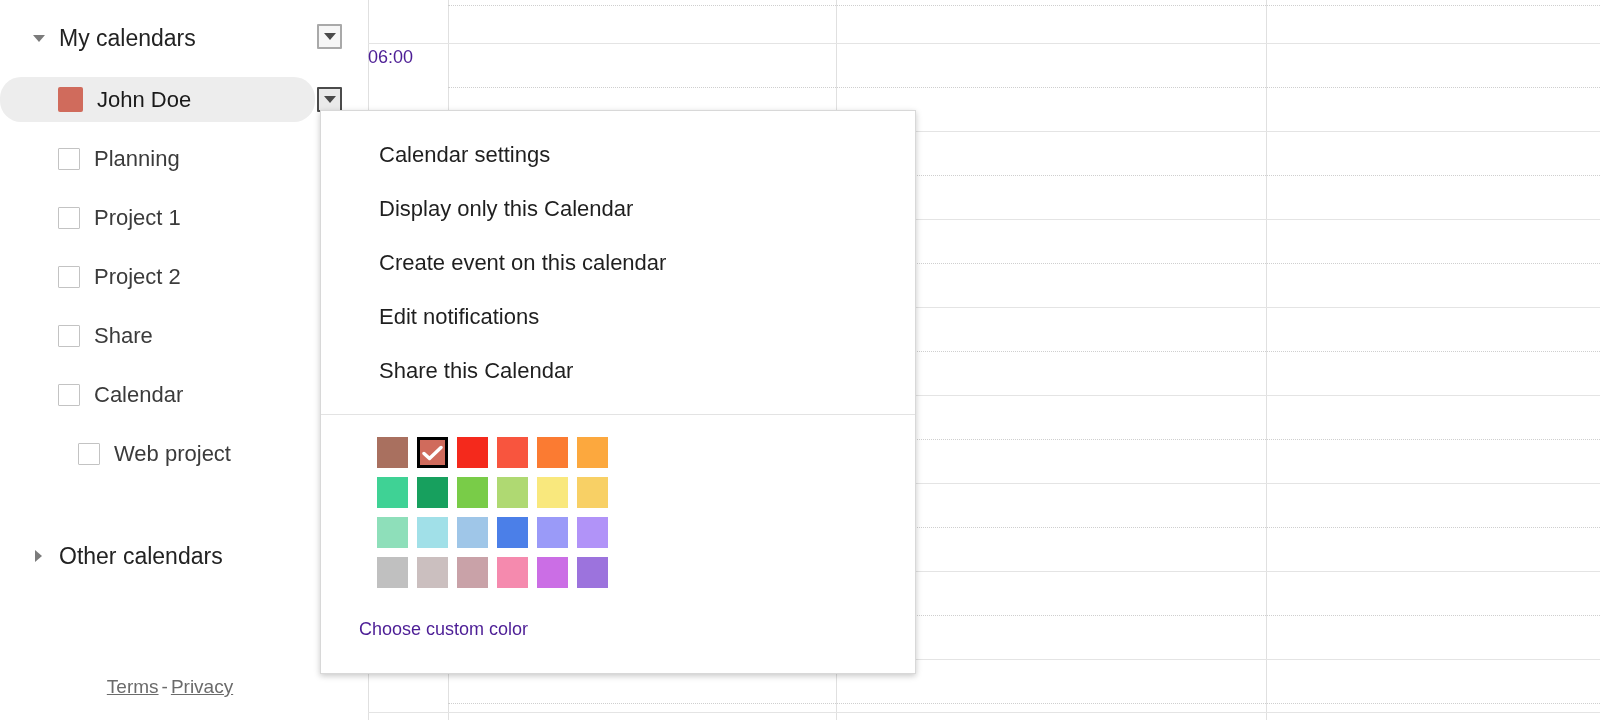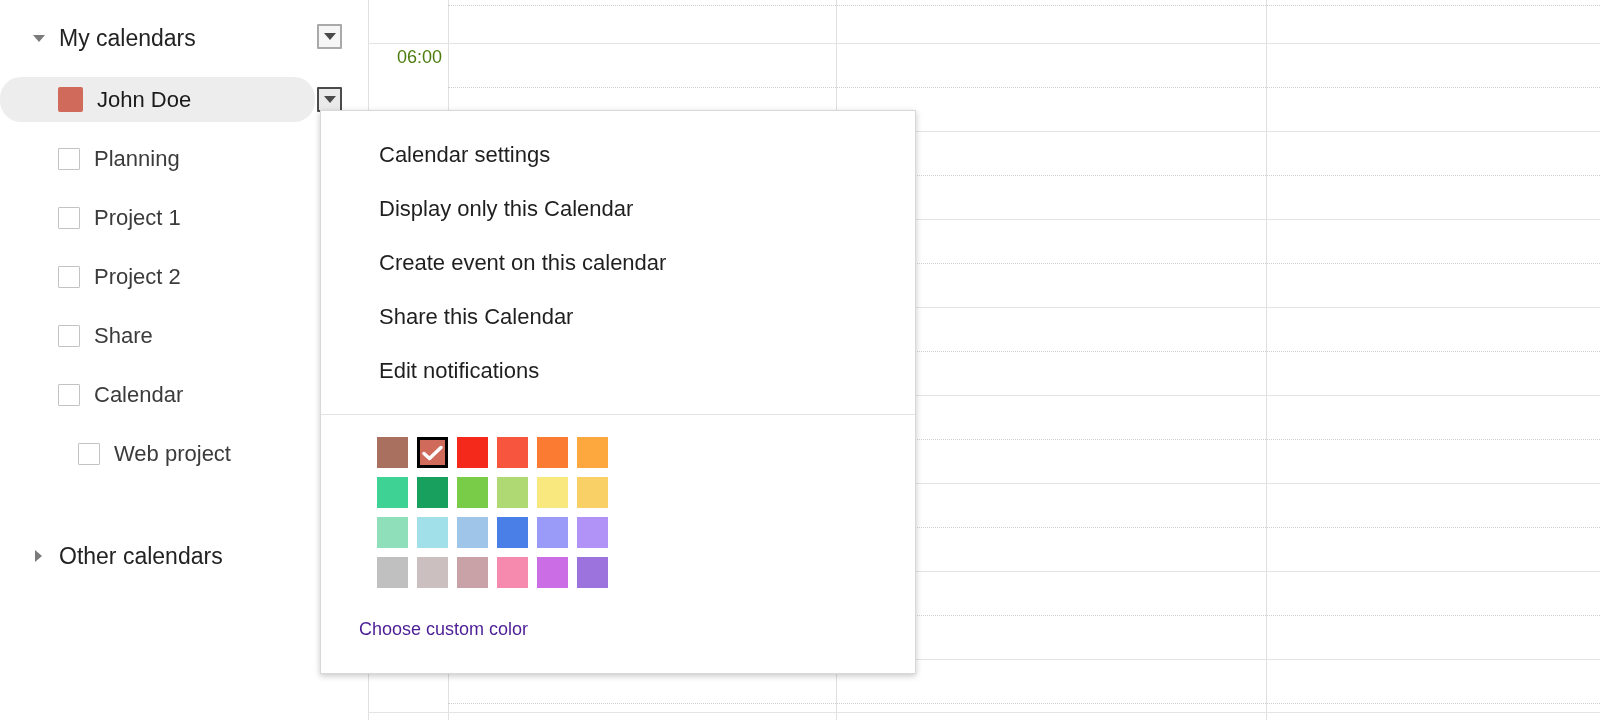--- a/index.html
+++ b/index.html
@@ -45,25 +45,25 @@
   }
   .grid-hline-half {
     position: absolute;
     height: 0;
     border-top: 1px dotted #cfcfcf;
   }
   .time-label {
     position: absolute;
     right: 0;
     width: 74px;
-    text-align: right;
+    text-align: left;
     padding-right: 6px;
     box-sizing: border-box;
     font-size: 18px;
-    color: #4d7c0f;
+    color: #4c1d95;
     font-family: "Liberation Sans", sans-serif;
   }
 
   
   .sidebar {
     position: absolute;
     left: 0;
     top: 0;
     width: 340px;
     height: 720px;
@@ -330,29 +330,32 @@
     <div class="cal-row" style="position:absolute; left:0; top:431px; width:315px;margin-left:20px;">
       <span class="cal-checkbox"></span>
       <span class="cal-label">Web project</span>
     </div>
 
     <div class="section-header" style="position:absolute; left:0; top:536px;">
       <span class="tri tri-right" style="left:35px;"></span>
       <span class="section-title">Other calendars</span>
     </div>
 
+    <div class="footer-links">
+      <a href="#">Terms</a><span class="footer-sep">-</span><a href="#">Privacy</a>
+    </div>
   </div>
 
   <div class="popup-menu">
 
     <div class="menu-item">Calendar settings</div>
     <div class="menu-item">Display only this Calendar</div>
     <div class="menu-item">Create event on this calendar</div>
+    <div class="menu-item">Edit notifications</div>
     <div class="menu-item">Share this Calendar</div>
-    <div class="menu-item">Edit notifications</div>
 
     <div class="menu-divider"></div>
 
     <div class="swatch-grid" id="swatch-grid">
         <div class="swatch-row">
           <div class="swatch" style="background: rgb(169, 112, 95);"></div>
           <div class="swatch sel" style="background: rgb(208, 107, 92);">
             <span class="check">
               <svg width="21" height="16" viewBox="0 0 21 16">
                 <path d="M2 8.5 L7.5 13.5 L19 2.5" stroke="#ffffff" stroke-width="3.4" fill="none" stroke-linecap="round" stroke-linejoin="round"></path>

